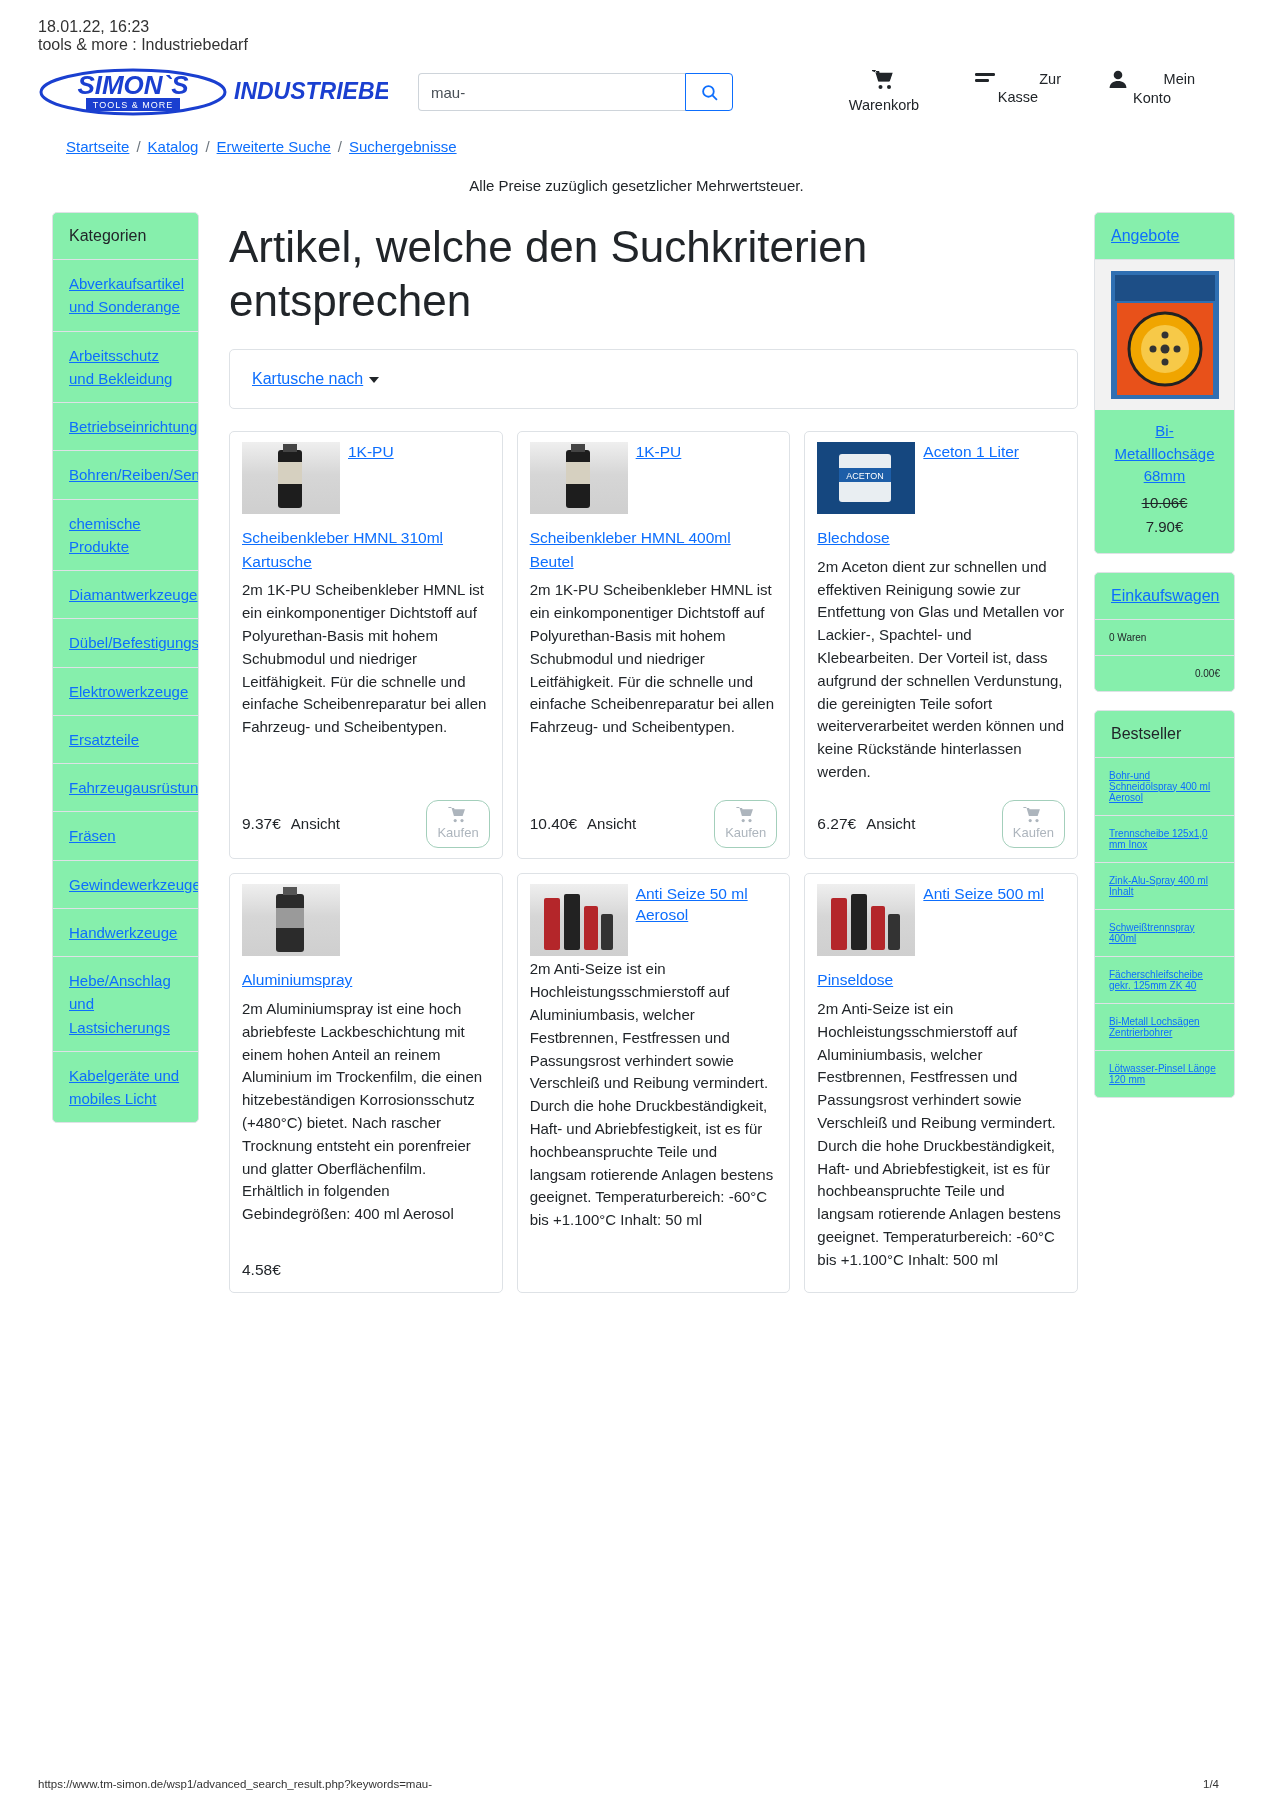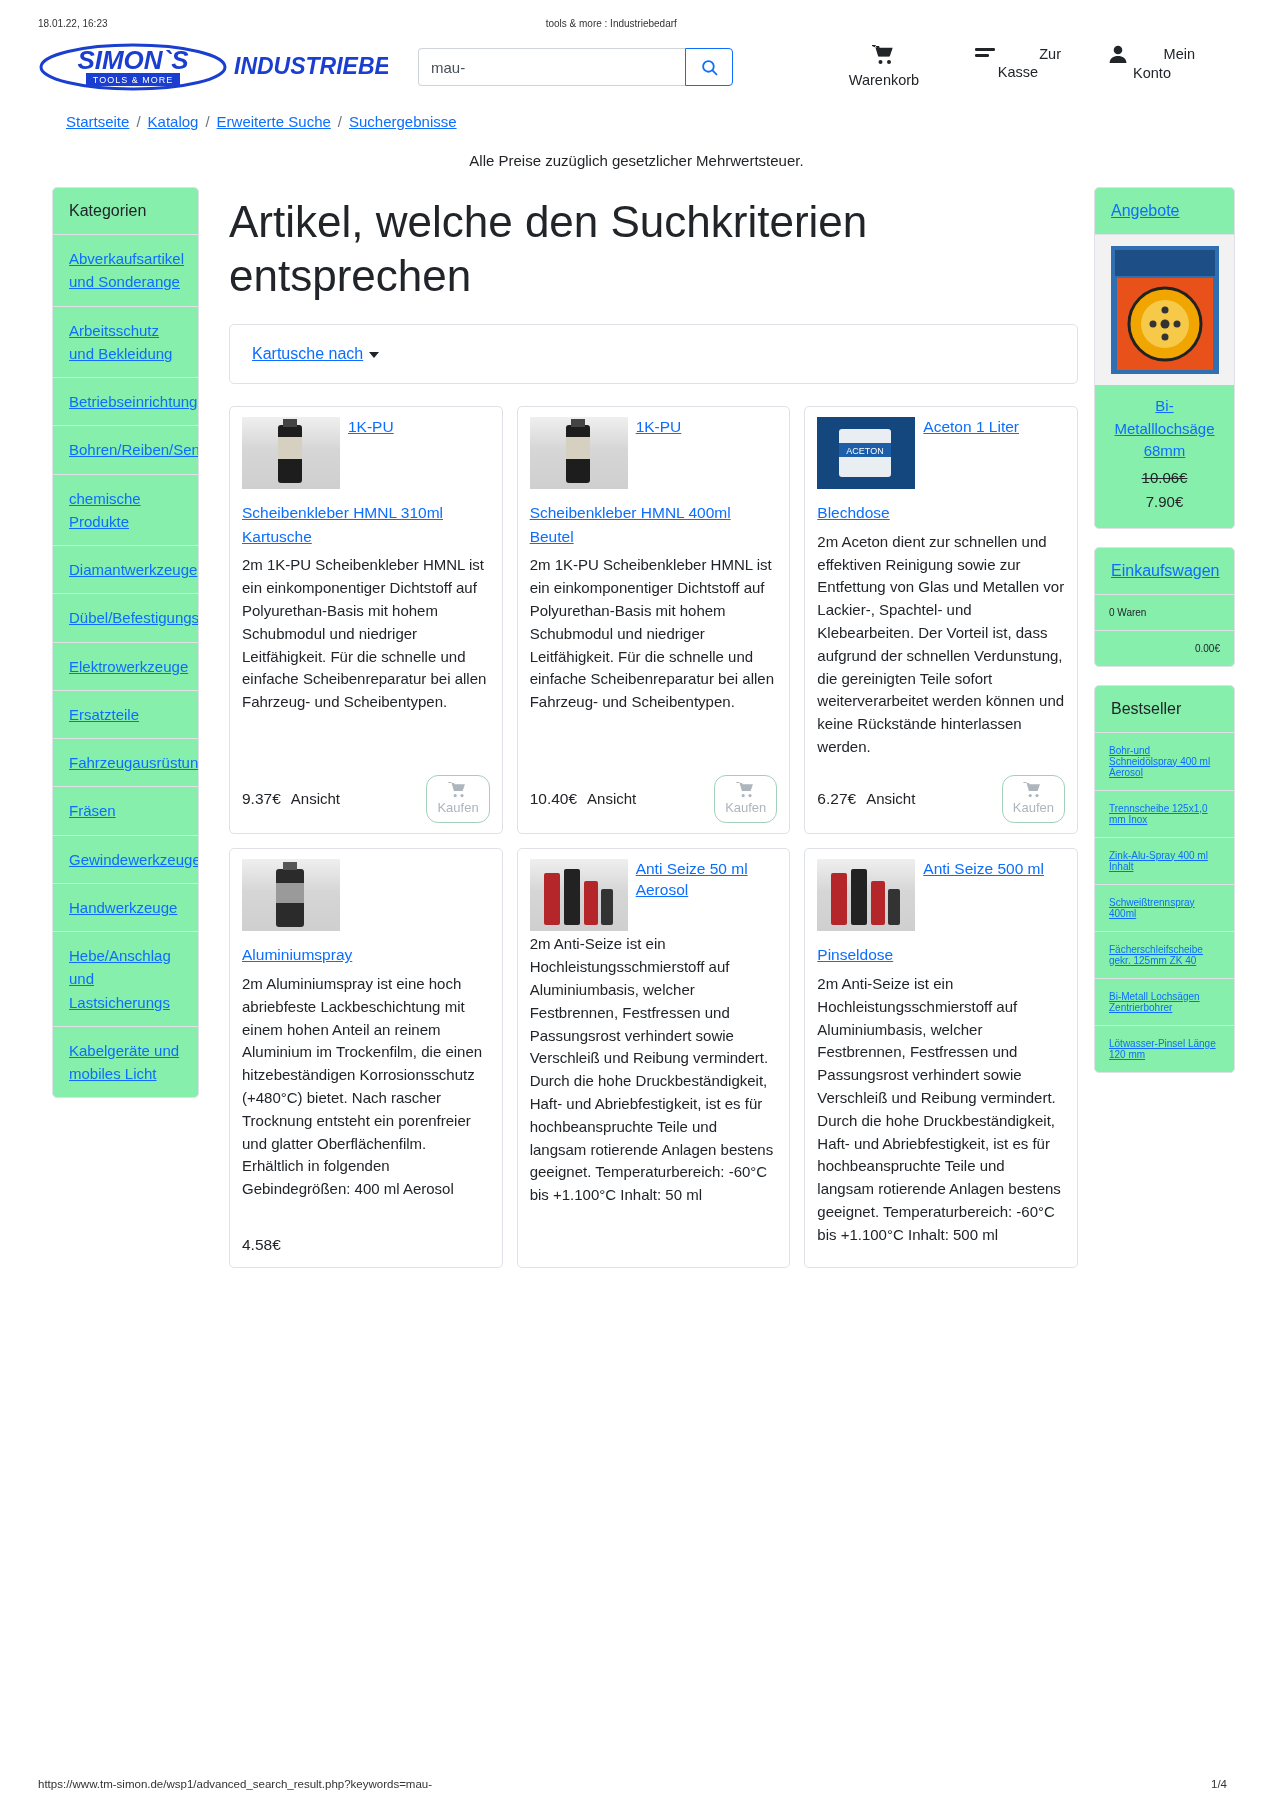--- a/index.html
+++ b/index.html
@@ -16,23 +16,24 @@
     position: relative;
     width: 1273px; height: 1800px;
     overflow: hidden;
   }
 
   
   .print-head {
     display: flex;
     justify-content: space-between;
     align-items: flex-start;
-    font-size: 10px;
+    font-size: 16px;
     color: #333;
     padding: 18px 38px 0 38px;
+    flex-direction: column;
   }
   .print-head .center { flex: 1; text-align: center; }
   .print-head .right { width: 120px; }
 
   
   .site-header {
     display: flex;
     align-items: center;
     padding: 12px 38px 6px 38px;
     gap: 18px;
@@ -226,21 +227,21 @@
   .rail .offer-body a { display: inline-block; }
   .old-price { text-decoration: line-through; color: #212529; display: block; margin-top: 4px; }
   .new-price { display: block; margin-top: 2px; }
   .rail .rowline { padding: 12px 14px; font-size: 10px; border-bottom: 1px solid #dee2e6; }
   .rail .rowline:last-child { border-bottom: none; }
   .rail .right-num { text-align: right; }
 
   
   .footer {
     position: absolute;
-    left: 0; right: 8px; bottom: 10px;
+    left: 0; right: 16px; bottom: 10px;
     display: flex;
     justify-content: space-between;
     font-size: 11.5px;
     color: #333;
     padding: 0 38px;
   }
 </style>
 </head>
 <body>
 

